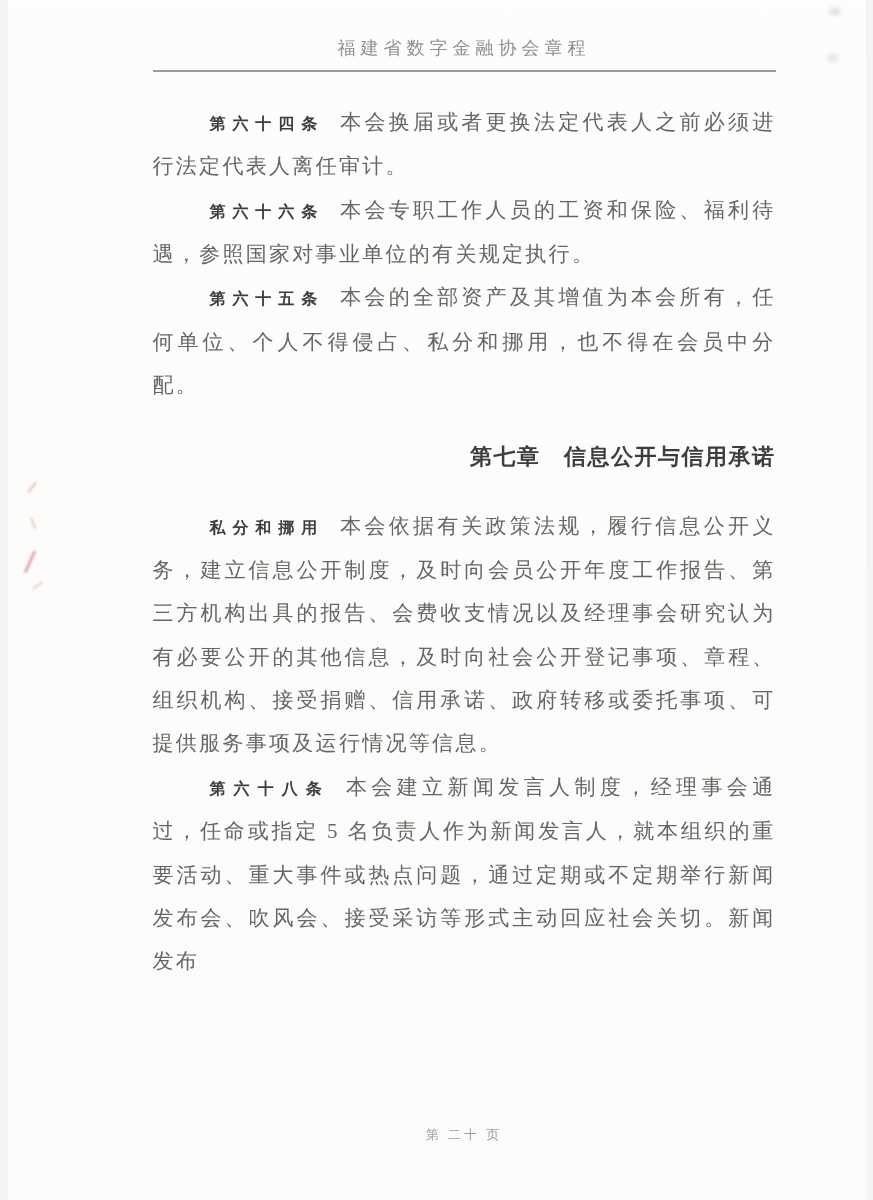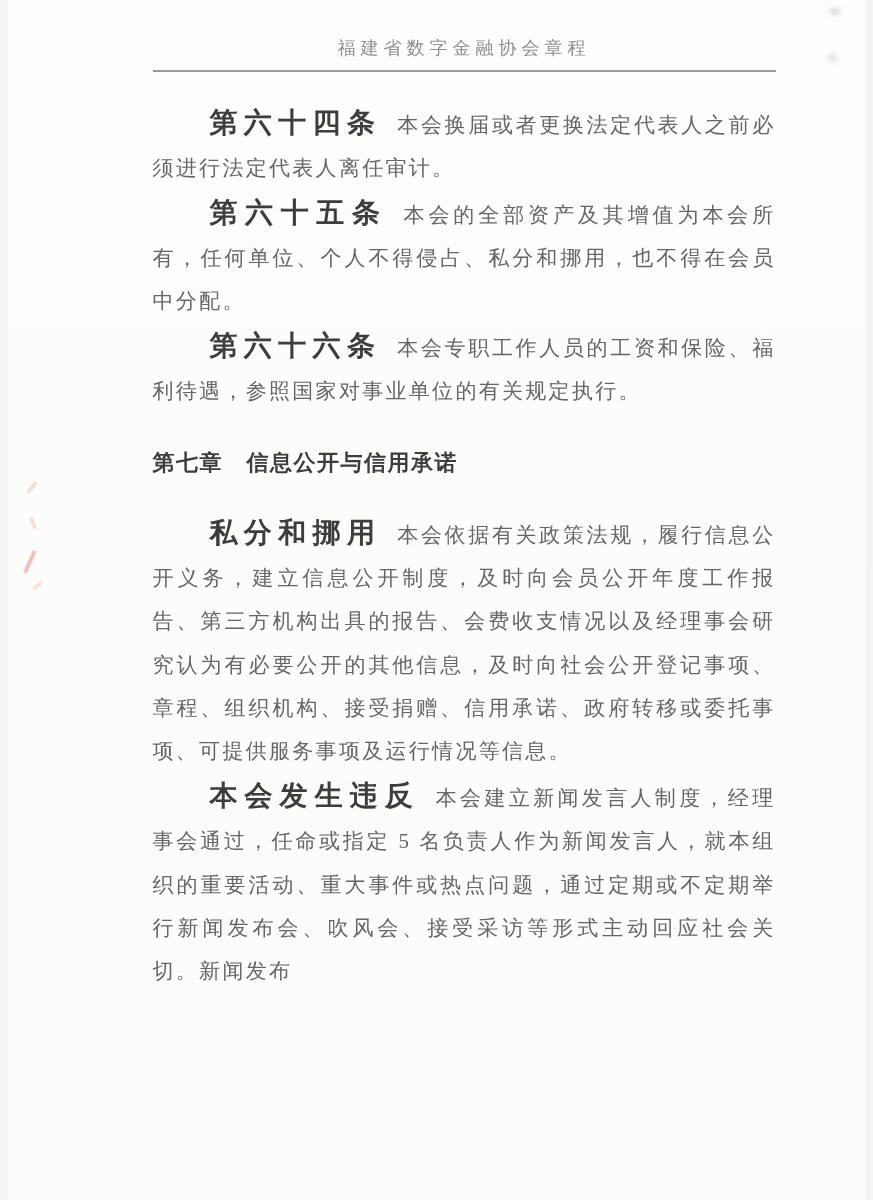--- a/index.html
+++ b/index.html
@@ -48,29 +48,29 @@
     color: #666664;
     text-align: justify;
   }
   .doc-body p {
     margin: 0;
     text-indent: 57px;
   }
   .article-num {
     font-family: "Liberation Sans", "DejaVu Sans", sans-serif;
     font-weight: 700;
-    font-size: 28px;
+    font-size: 16px;
     letter-spacing: 6px;
     color: #3d3d3d;
     margin-right: 16px;
   }
   .chapter-heading {
     margin: 28px 0 26px 0;
     text-indent: 0;
-    text-align: left;
+    text-align: right;
     font-family: "Liberation Sans", "DejaVu Sans", sans-serif;
     font-weight: 700;
     font-size: 22px;
     letter-spacing: 1.5px;
     color: #3d3d3d;
     line-height: 43.35px;
   }
   
   .footer {
     position: absolute;
@@ -114,32 +114,33 @@
 <div class="page">
 
   <div class="header-title">福建省数字金融协会章程</div>
   <div class="header-rule"></div>
 
   <div class="doc-body">
 
     <p><span class="article-num">第六十四条</span><span>本会换届或者更换法定代表人之前必须进行法定代表人离任审计。</span></p>
 
 
+    <p><span class="article-num">第六十六条</span><span>本会专职工作人员的工资和保险、福利待遇，参照国家对事业单位的有关规定执行。</span></p>
+
     <p><span class="article-num">第六十五条</span><span>本会的全部资产及其增值为本会所有，任何单位、个人不得侵占、私分和挪用，也不得在会员中分配。</span></p>
-
-    <p><span class="article-num">第六十六条</span><span>本会专职工作人员的工资和保险、福利待遇，参照国家对事业单位的有关规定执行。</span></p>
 
     <h2 class="chapter-heading">第七章　信息公开与信用承诺</h2>
 
     <p><span class="article-num">私分和挪用</span><span>本会依据有关政策法规，履行信息公开义务，建立信息公开制度，及时向会员公开年度工作报告、第三方机构出具的报告、会费收支情况以及经理事会研究认为有必要公开的其他信息，及时向社会公开登记事项、章程、组织机构、接受捐赠、信用承诺、政府转移或委托事项、可提供服务事项及运行情况等信息。</span></p>
 
-    <p><span class="article-num">本会发生违反</span><span>本会建立新闻发言人制度，经理事会通过，任命或指定 5 名负责人作为新闻发言人，就本组织的重要活动、重大事件或热点问题，通过定期或不定期举行新闻发布会、吹风会、接受采访等形式主动回应社会关切。新闻发布</span></p>
+    <p><span class="article-num">第六十八条</span><span>本会建立新闻发言人制度，经理事会通过，任命或指定 5 名负责人作为新闻发言人，就本组织的重要活动、重大事件或热点问题，通过定期或不定期举行新闻发布会、吹风会、接受采访等形式主动回应社会关切。新闻发布</span></p>
 
   </div>
 
+  <div class="footer">第 二十 页</div>
 
   <div class="ink-mark m1"></div>
   <div class="ink-mark m2"></div>
   <div class="ink-mark m3"></div>
   <div class="ink-mark m4"></div>
   <div class="smudge s1"></div>
   <div class="smudge s2"></div>
 
 </div>
 

